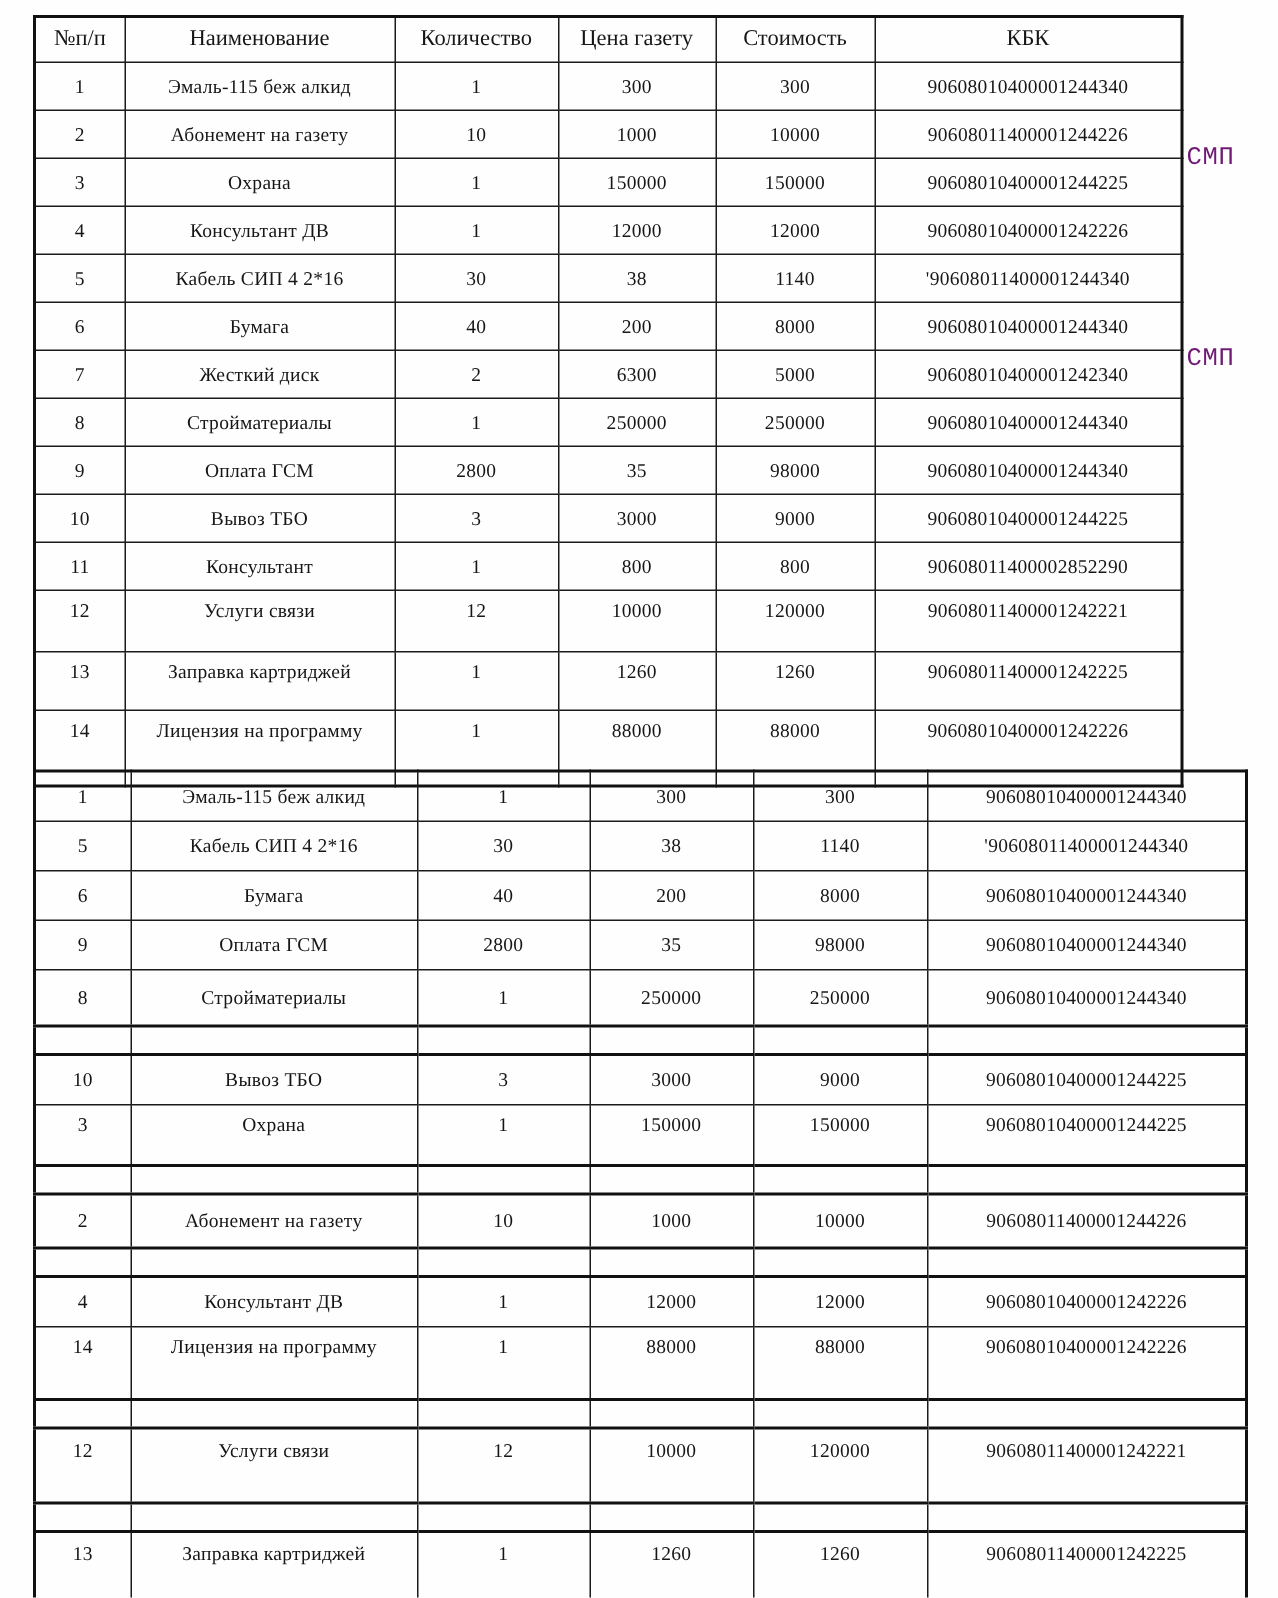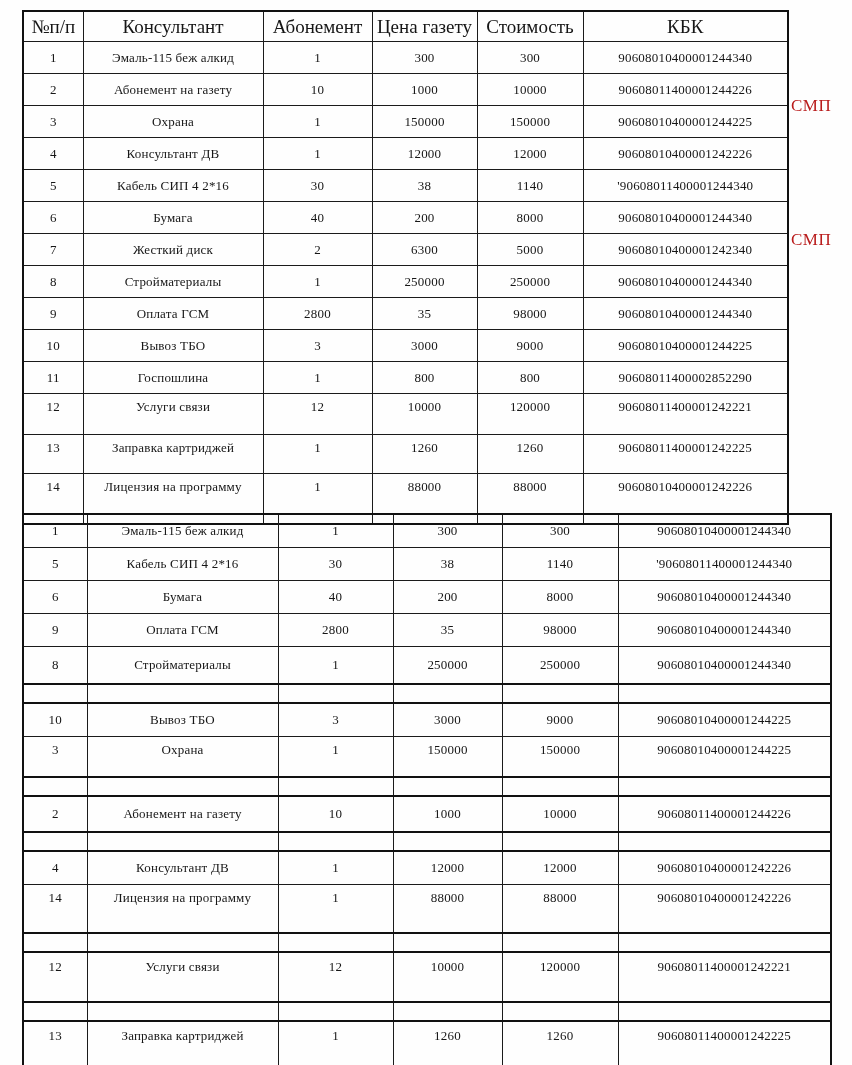--- a/index.html
+++ b/index.html
@@ -28,21 +28,21 @@
   td, th {
     border: 1.5px solid #1b1b1b;
     text-align: center;
     vertical-align: middle;
     font-weight: normal;
     font-size: 13px;
     padding: 2px 3px;
     overflow: hidden;
     white-space: nowrap;
   }
-  th { font-size: 19px; height: 25px; font-family: Liberation Serif, serif; }
+  th { font-size: 15px; height: 25px; font-family: Liberation Serif, serif; }
   td { height: 27px; letter-spacing: 0.2px; }
 
   
   .t1 {
     left: 22px;
     top: 10px;
     width: 765px;
     border: 2.5px solid #111;
   }
   .t1 tbody tr:nth-child(12) td { height: 33px; vertical-align: top; padding-top: 5px; }
@@ -67,23 +67,23 @@
   .t2 tr:nth-child(10) td { height: 30px; }
   .t2 tr:nth-child(13) td { height: 40px; vertical-align: top; padding-top: 5px; }
   .t2 tr:nth-child(15) td { height: 40px; vertical-align: top; padding-top: 6px; }
   .t2 tr:nth-child(17) td { height: 36px; vertical-align: top; padding-top: 6px; }
   .t2 tr:nth-child(19) td { height: 38px; vertical-align: top; padding-top: 7px; }
   .t2 tr:nth-child(20) td { height: 17px; }
 
   .smp {
     position: absolute;
     left: 791px;
-    font-family: Liberation Serif, serif;
+    font-family: Liberation Mono, monospace;
     font-size: 17px;
-    color: #b91c1c;
+    color: #701a75;
     letter-spacing: 0.5px;
   }
   .smp1 { top: 96px; }
   .smp2 { top: 230px; }
 </style>
 </head>
 <body>
 
 <div class="page">
 
@@ -92,22 +92,22 @@
       <col style="width:60px">
       <col style="width:180px">
       <col style="width:109px">
       <col style="width:105px">
       <col style="width:106px">
       <col style="width:205px">
     </colgroup>
     <thead>
       <tr>
         <th>№п/п</th>
-        <th>Консультант</th>
-        <th>Абонемент</th>
+        <th>Наименование</th>
+        <th>Количество</th>
         <th>Цена газету</th>
         <th>Стоимость</th>
         <th>КБК</th>
       </tr>
     </thead>
     <tbody>
         <tr>
           <td>1</td>
           <td>Эмаль-115 беж алкид</td>
           <td>1</td>
@@ -182,21 +182,21 @@
         <tr>
           <td>10</td>
           <td>Вывоз ТБО</td>
           <td>3</td>
           <td>3000</td>
           <td>9000</td>
           <td>90608010400001244225</td>
         </tr>
         <tr>
           <td>11</td>
-          <td>Госпошлина</td>
+          <td>Консультант</td>
           <td>1</td>
           <td>800</td>
           <td>800</td>
           <td>90608011400002852290</td>
         </tr>
         <tr>
           <td>12</td>
           <td>Услуги связи</td>
           <td>12</td>
           <td>10000</td>

